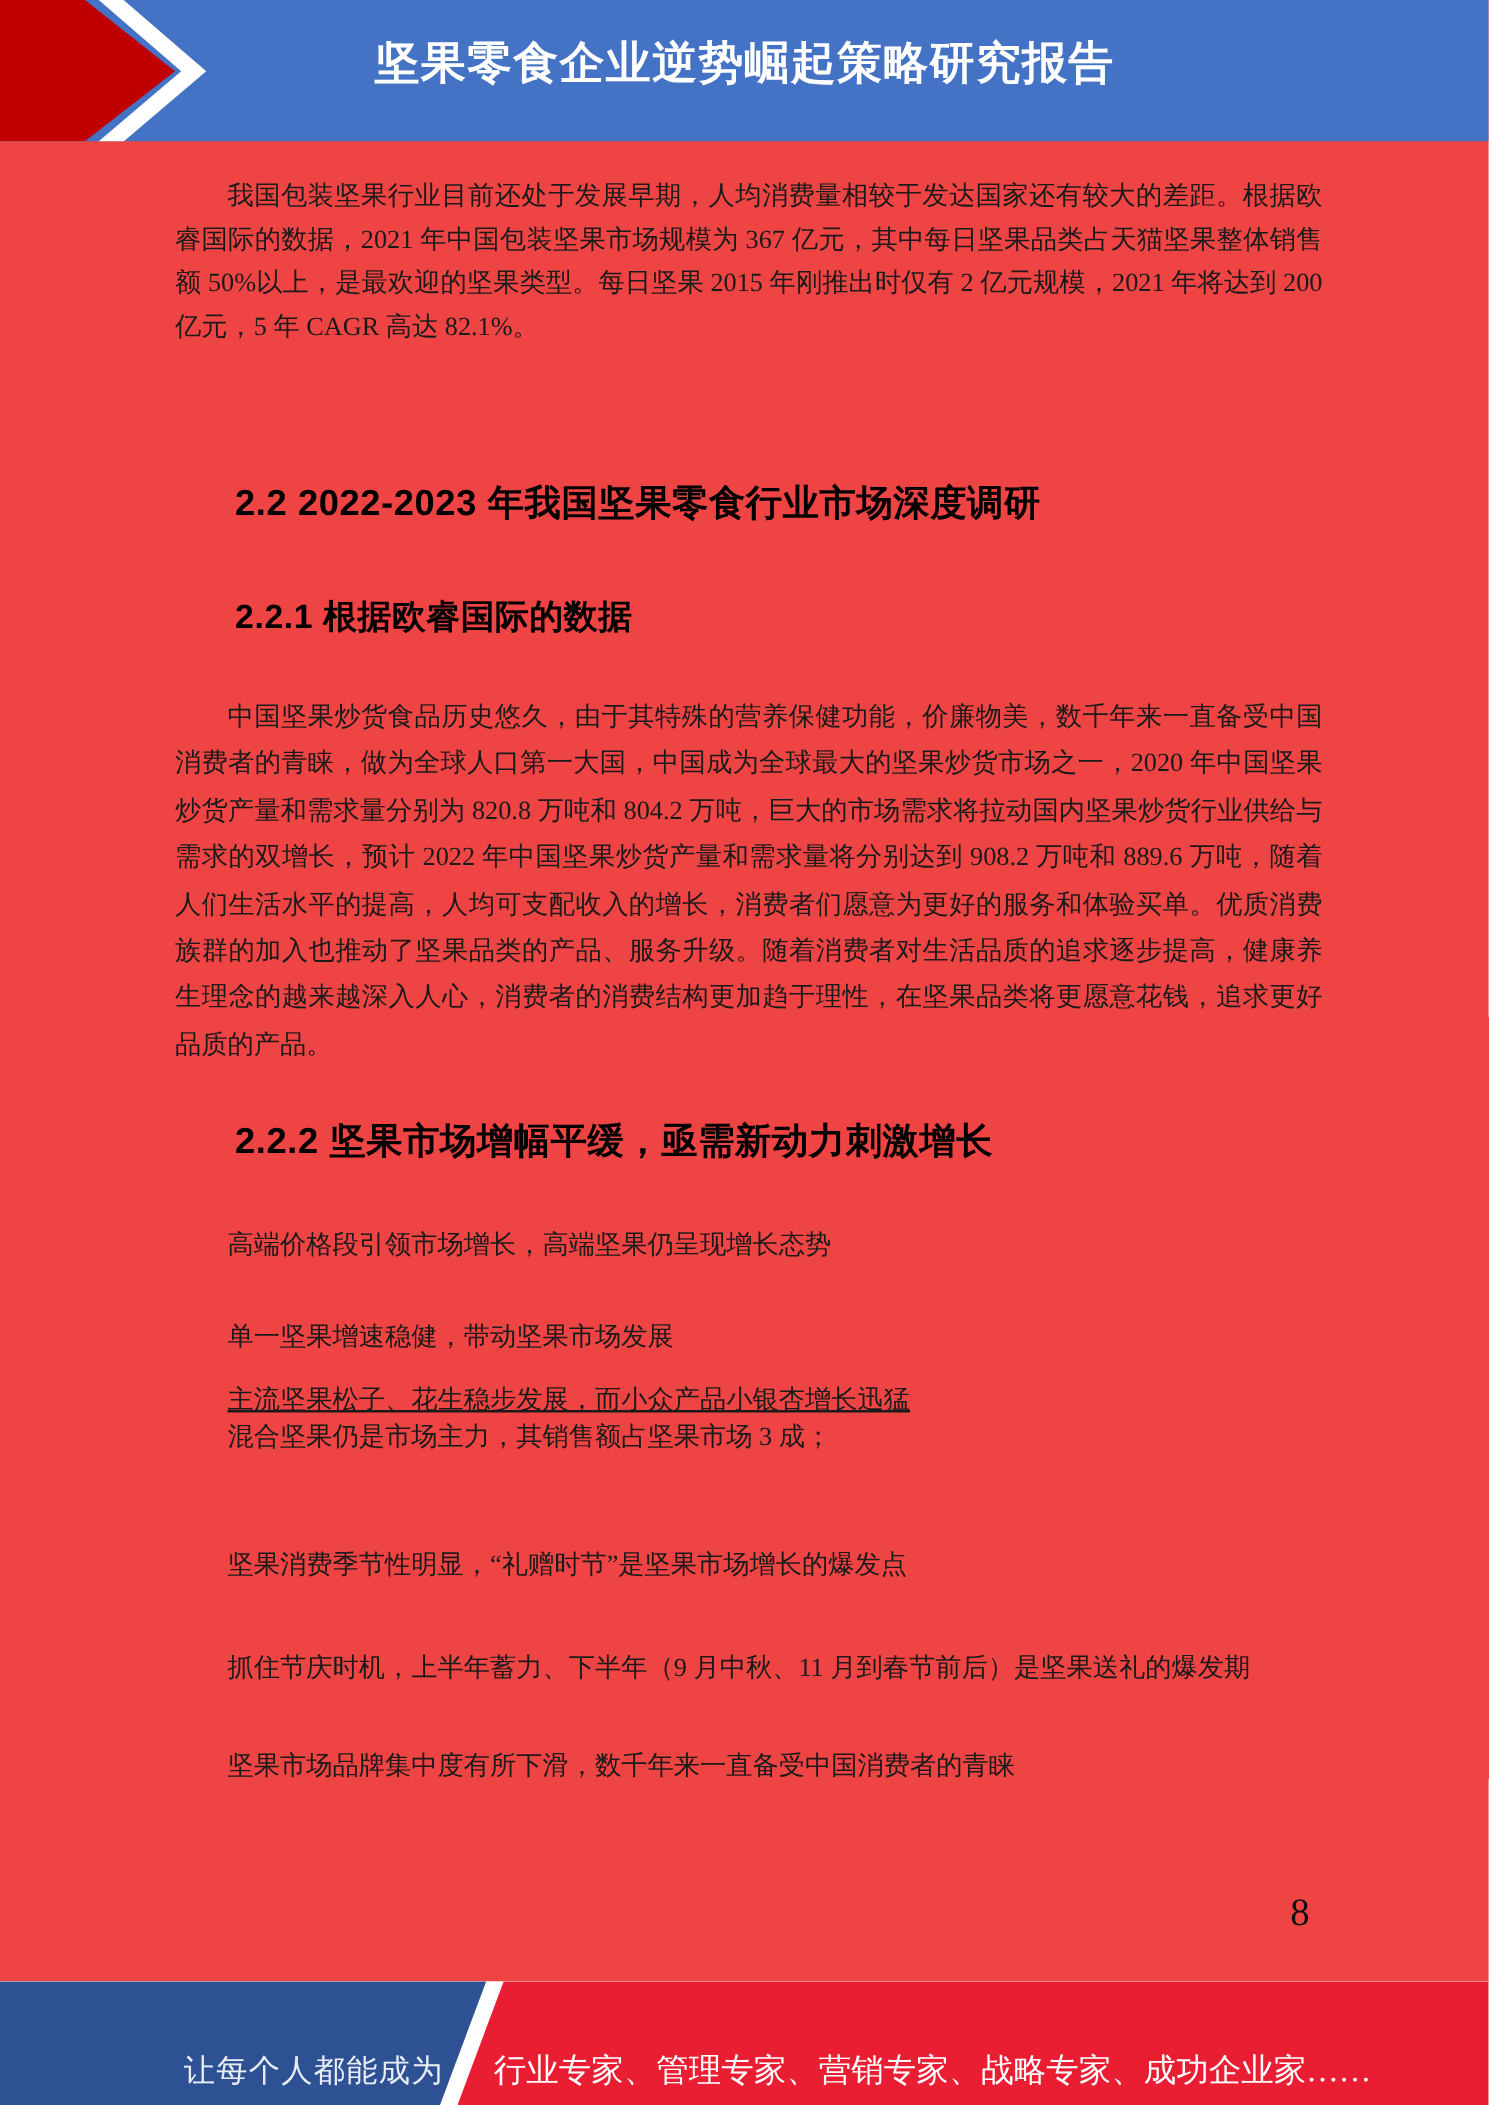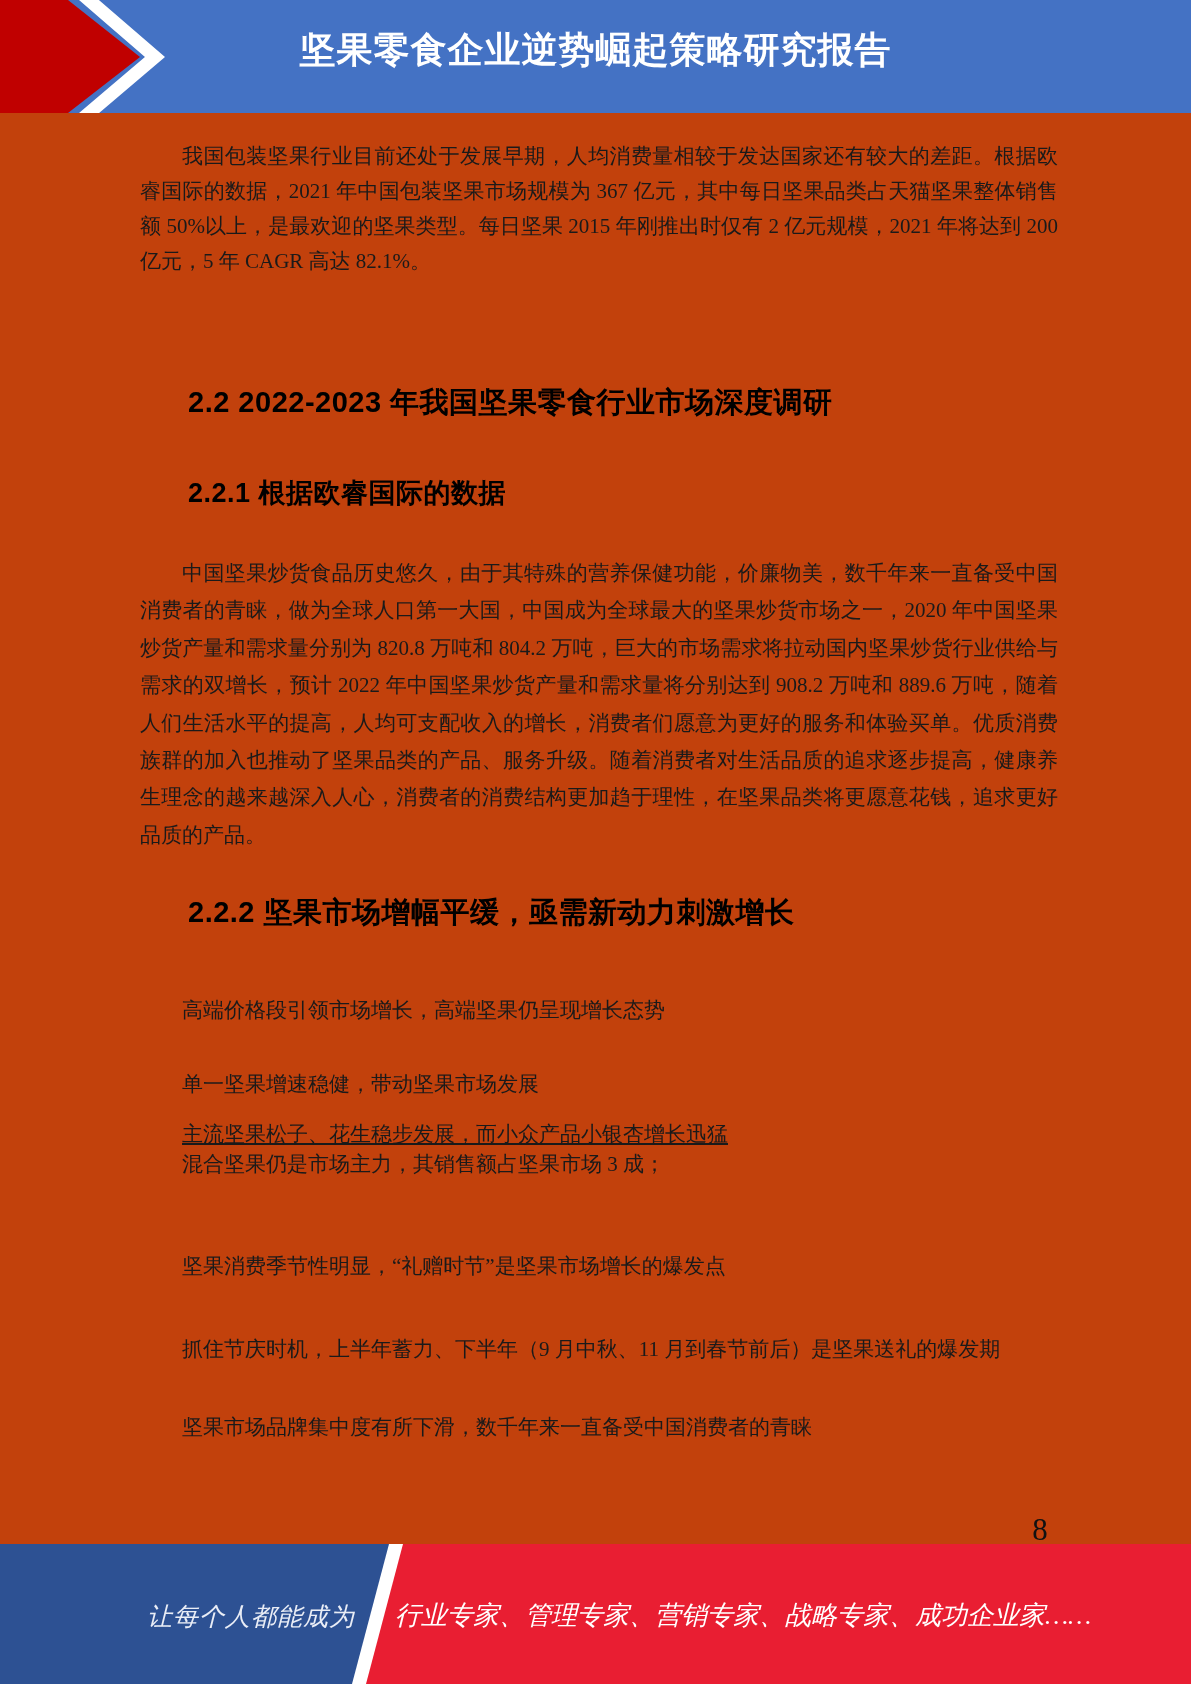--- a/index.html
+++ b/index.html
@@ -1,18 +1,18 @@
 <!DOCTYPE html>
 <html><head>
 <meta charset="utf-8">
 <style>
   html,body { margin:0; padding:0; background:#ffffff; }
   .page {
     position:relative; width:1191px; height:1684px; margin:0 auto;
-    background:#c2410c; overflow:hidden;
+    background:#ef4444; overflow:hidden;
     font-family:"Liberation Serif","DejaVu Serif",serif;
     color:#1a1a1a;
   }
 
   
   .header-bar {
     position:absolute; top:0; left:0; width:1191px; height:113px;
     background:#4472C4;
   }
   .header-arrow { position:absolute; top:0; left:0; }
@@ -38,41 +38,40 @@
     font-weight:700; color:#000000; letter-spacing:0.5px;
     white-space:nowrap;
     margin-left:48px;
   }
   .h-22  { top:383px; font-size:29px; }
   .h-221 { top:475px; font-size:27px; }
   .h-222 { top:893px; font-size:29px; }
 
   .point {
     position:absolute; left:182px; width:880px;
-    font-size:21px; line-height:30px; white-space:nowrap;margin-top:15px;
+    font-size:21px; line-height:30px; white-space:nowrap;
   }
   .pt-0 { top:980px; }
   .pt-1 { top:1054px; }
   .pt-2 { top:1134px; }
   .pt-3 { top:1104px;text-decoration:underline; }
   .pt-4 { top:1236px; }
   .pt-5 { top:1319px; }
   .pt-6 { top:1397px; }
   .pt-7 { top:1473px; }
 
   .page-number {
     position:absolute; top:1512px; left:1000px; width:80px;
     text-align:center; font-size:31px; color:#111111;
   }
 
   
   .footer {
-    position:absolute; left:0; bottom:0; width:1191px; height:140px;
+    position:absolute; left:0; bottom:0; width:1191px; height:99px;
     background:#ffffff;
-    font-style:italic;
   }
   .footer-blue-shape {
     position:absolute; inset:0; background:#2D5193;
     clip-path:polygon(0 0, 389px 0, 352px 100%, 0 100%);
   }
   .footer-red-shape {
     position:absolute; inset:0; background:#E91E32;
     clip-path:polygon(403px 0, 100% 0, 100% 100%, 366px 100%);
   }
   .footer-left-text {

